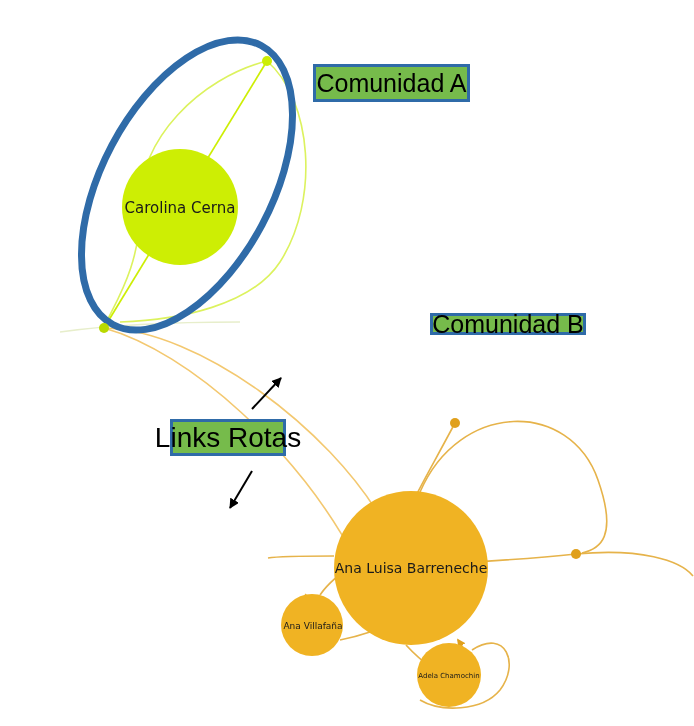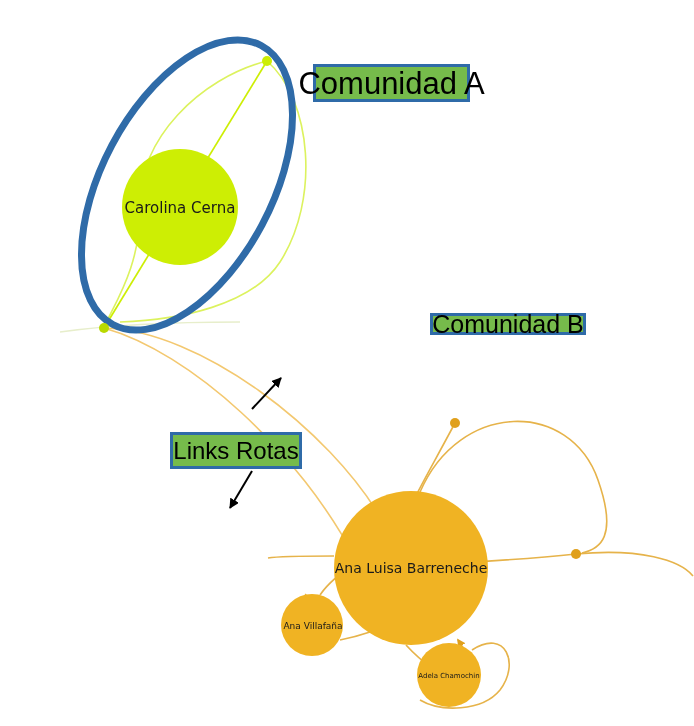--- a/index.html
+++ b/index.html
@@ -39,36 +39,35 @@
     white-space: nowrap;
     display: flex;
     align-items: center;
     justify-content: center;
   }
   #ann-comunidad-a {
     left: 313px;
     top: 64px;
     width: 157px;
     height: 38px;
-    font-size: 31px;
+    font-size: 25px;
   }
   #ann-comunidad-b {
     left: 430px;
     top: 313px;
     width: 156px;
     height: 22px;
     font-size: 25px;
   }
   #ann-links-rotas {
     left: 170px;
     top: 419px;
-    width: 132px;
+    width: 116px;
     height: 37px;
-    font-size: 24px;
-    margin-top: 13px;
+    font-size: 28px;
   }
 </style>
 </head>
 <body>
 
 <svg id="graph-canvas" viewBox="0 0 694 726">
 
   <defs>
     <marker id="arrow-orange" viewBox="0 0 10 10" refX="8" refY="5" markerWidth="5" markerHeight="5" orient="auto-start-reverse">
       <path d="M 0 0 L 10 5 L 0 10 z" fill="#e0a01c"></path>

